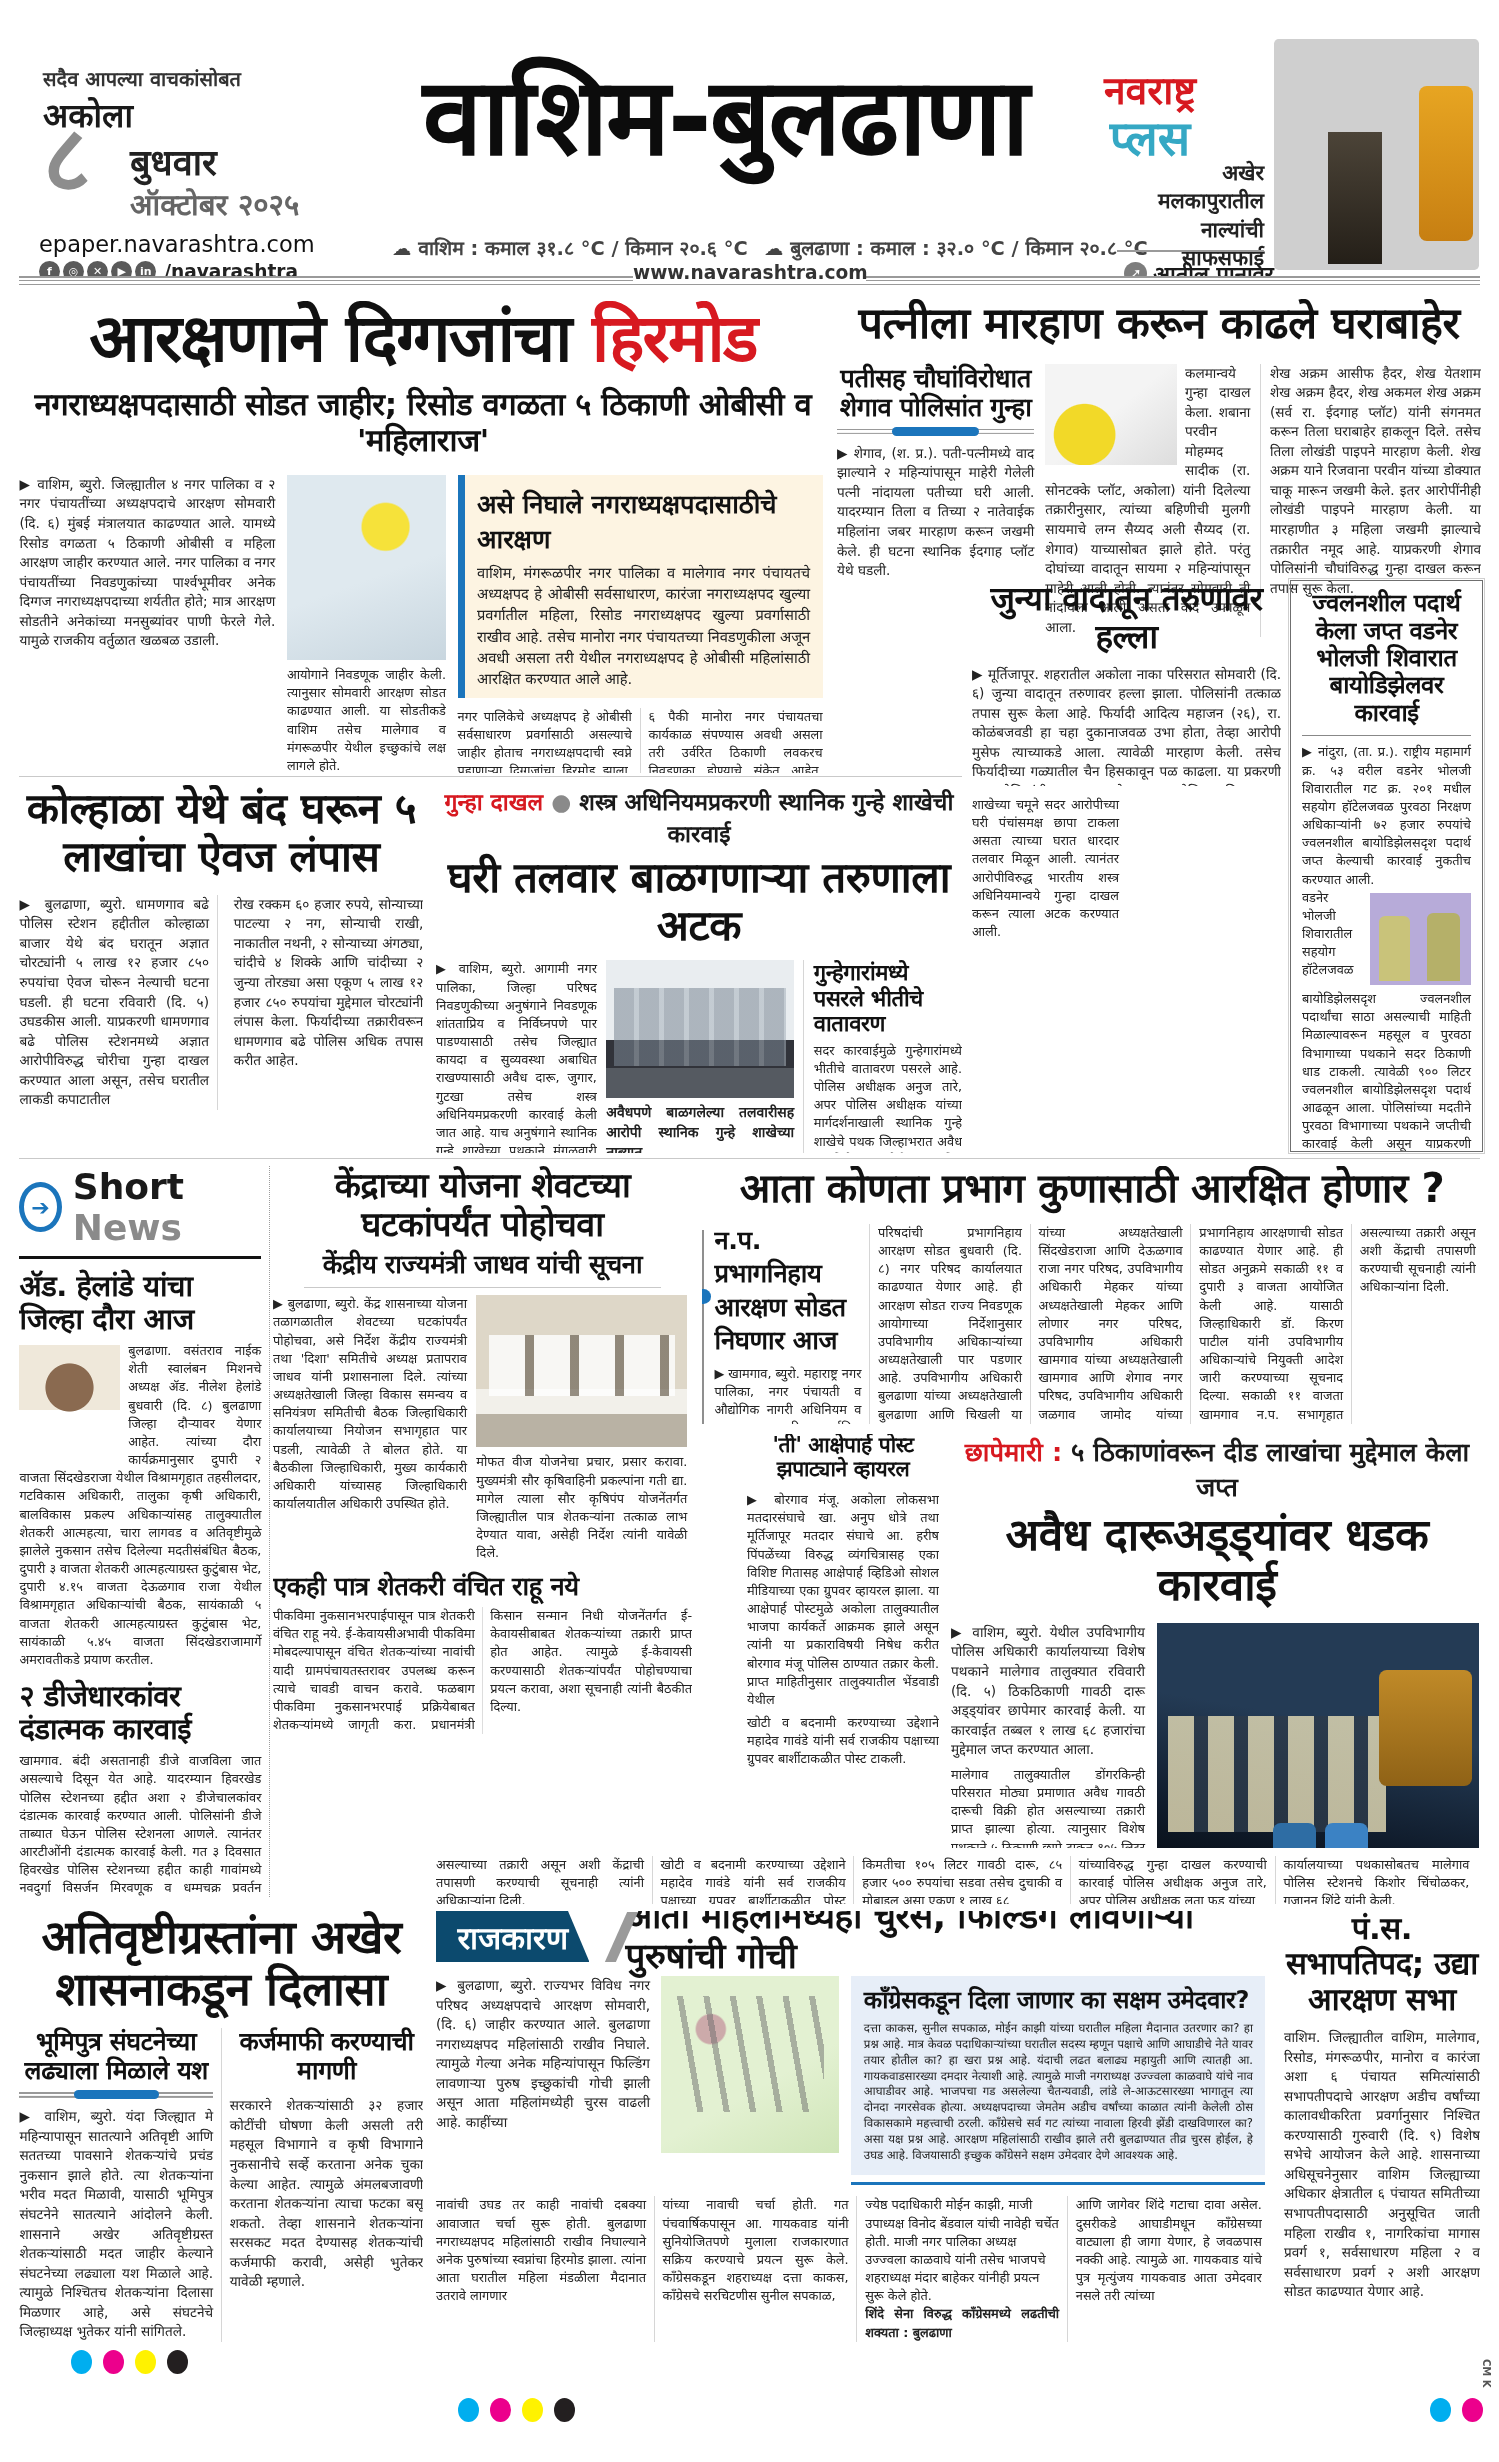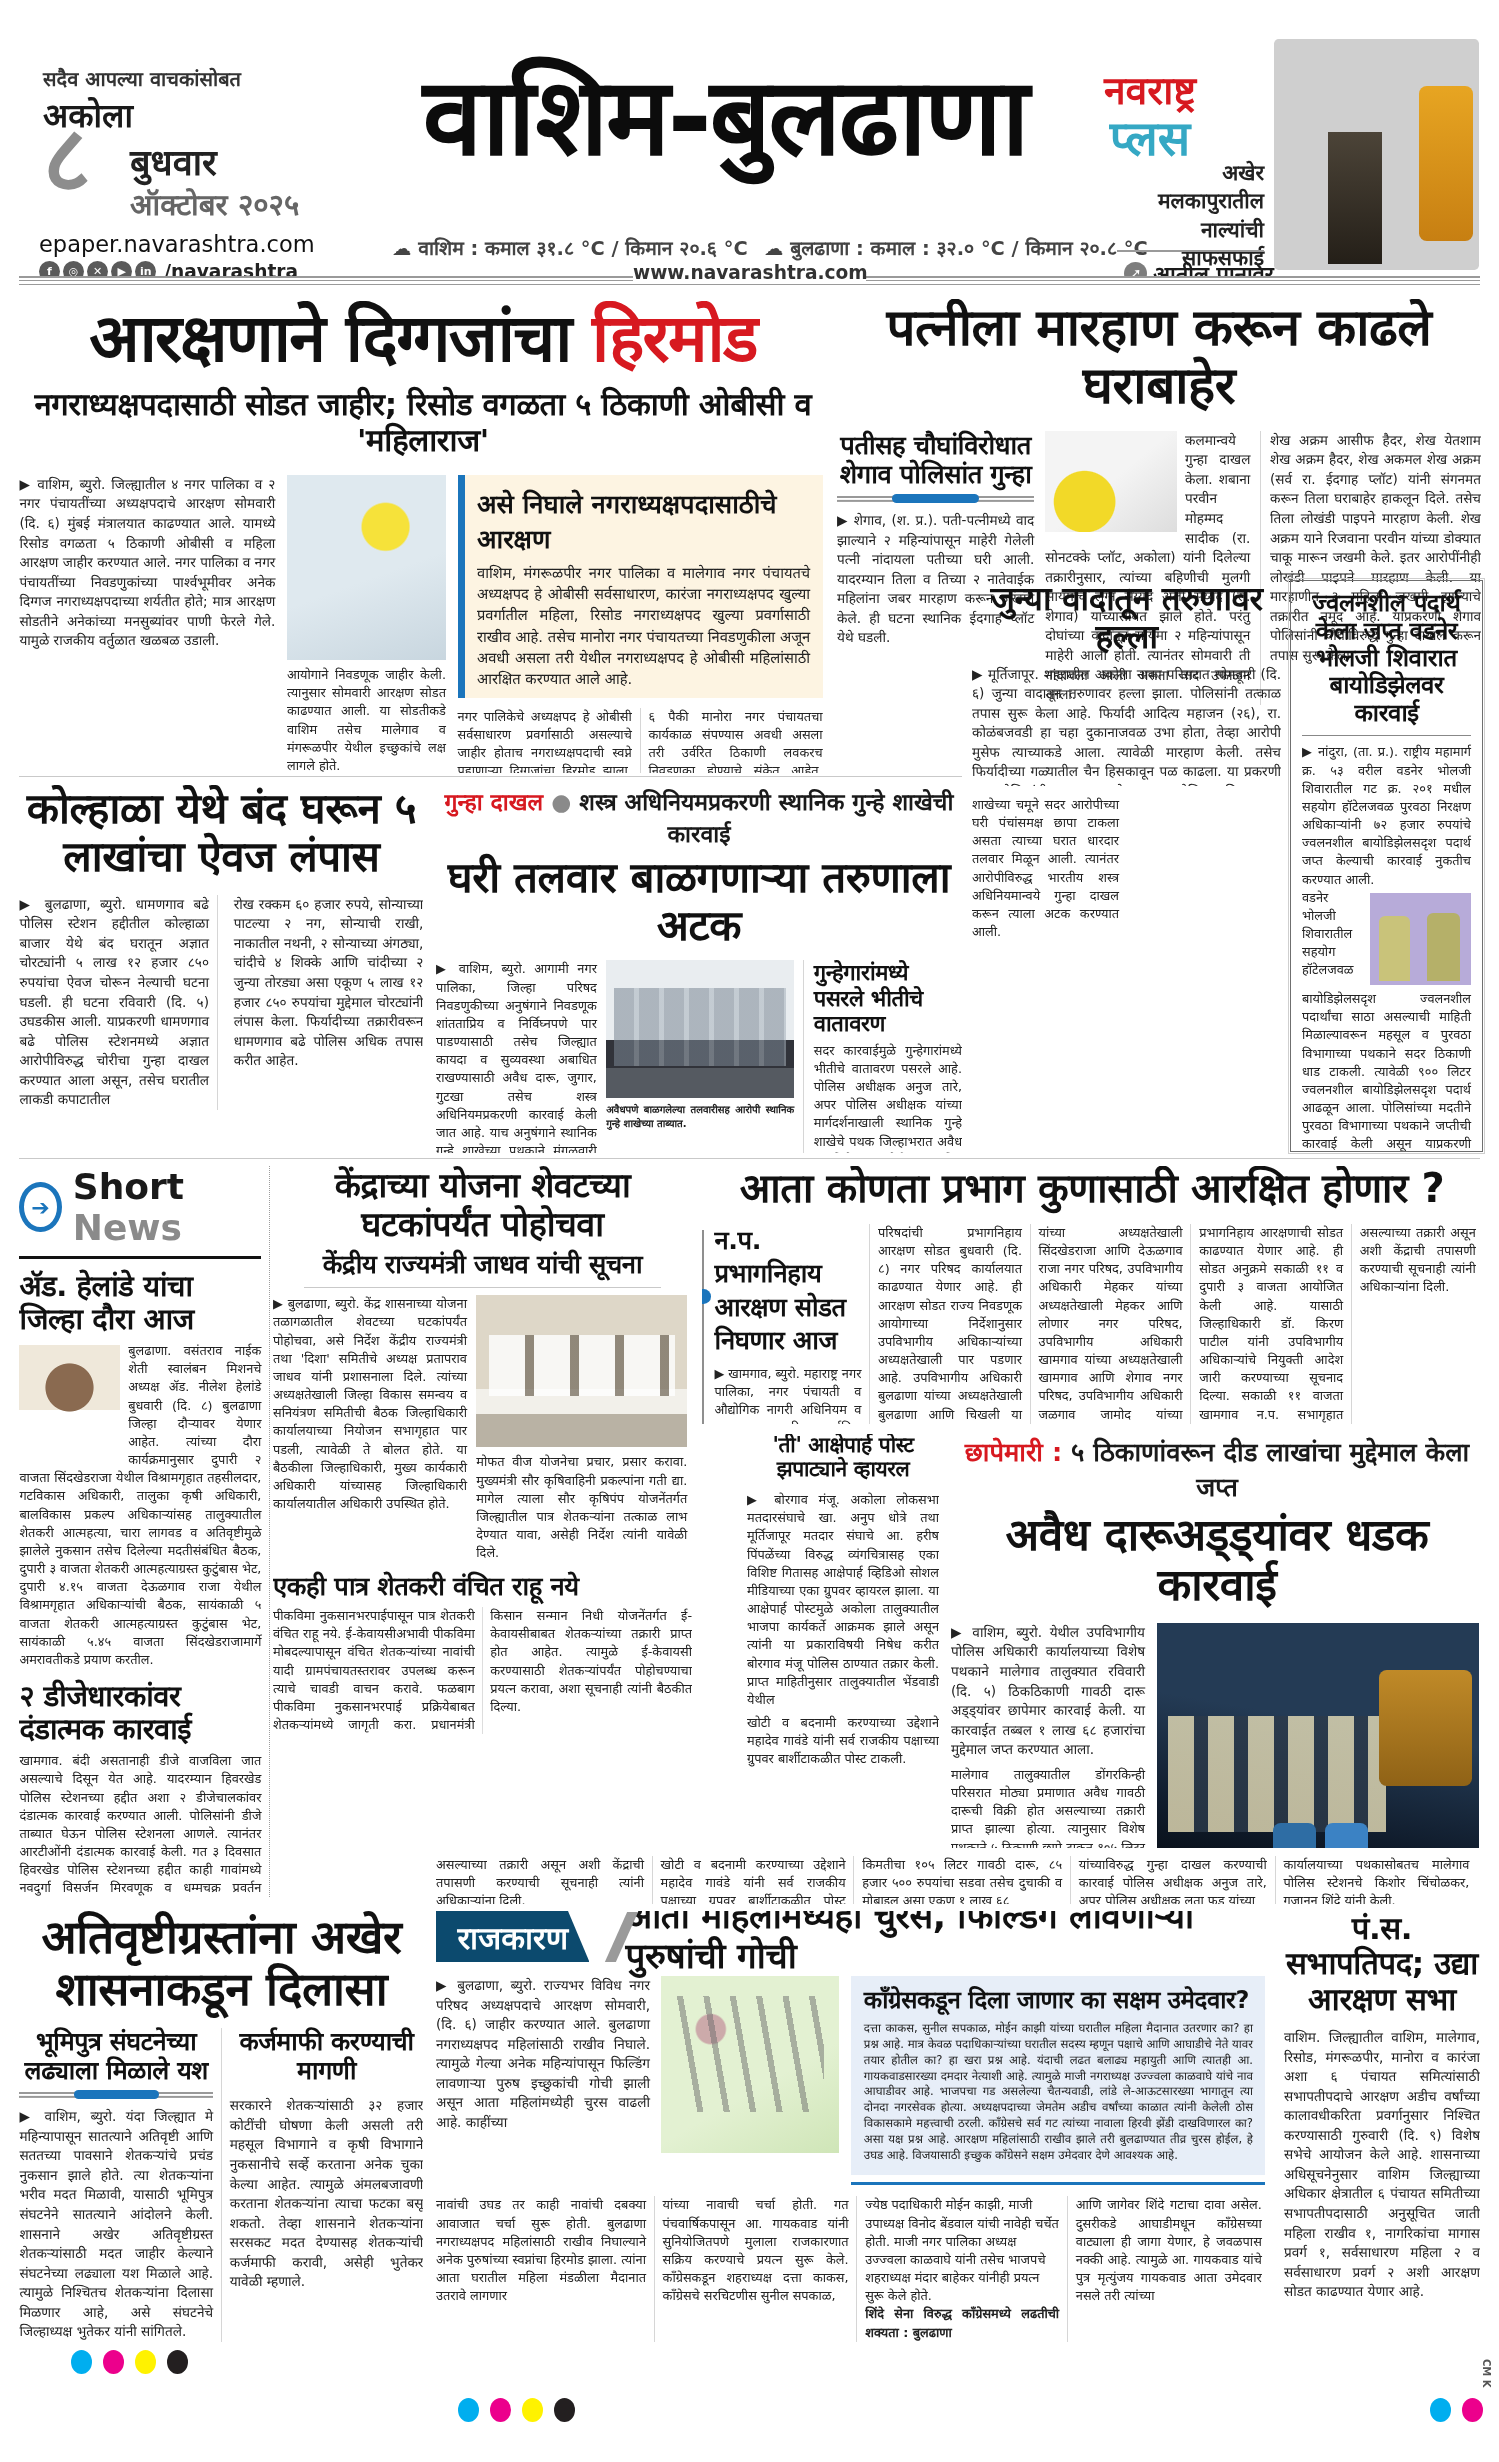--- a/index.html
+++ b/index.html
@@ -105,21 +105,21 @@
         </div>
         <div style="display:flex;margin-top:9.3px;">
           <div class="body-sm" style="width:175px;">नगर पालिकेचे अध्यक्षपद हे ओबीसी सर्वसाधारण प्रवर्गासाठी असल्याचे जाहीर होताच नगराध्यक्षपदाची स्वप्ने पहाणाऱ्या दिग्गजांचा हिरमोड झाला. हीच स्थिती कारंजा व मानोऱ्यातही निर्माण झाली. येथील नगराध्यक्षपद अनुक्रमे खुला गट महिला व ओबीसी प्रवर्गातील महिलांसाठी आरक्षित झाले. केवळ रिसोडचे नगराध्यक्षपद खुल्या प्रवर्गासाठी असल्याने याठिकाणी इच्छुकांची गर्दी वाढणार आहे.</div>
           <div class="body-sm vr" style="width:175px;margin-left:7.8px;padding-left:7.8px;">६ पैकी मानोरा नगर पंचायतचा कार्यकाळ संपण्यास अवधी असला तरी उर्वरित ठिकाणी लवकरच निवडणुका होण्याचे संकेत आहेत. आरक्षण सोडतीने इच्छुकांचा हिरमोड झाला. नगराध्यक्षपद आपल्याच पक्षाकडे राहावे यासाठी प्रमुख राजकीय पक्षांकडून सध्या उमेदवारांची चाचपणी केली जात आहे. त्यामुळे राजकीय सारीपाटावर मोठे बदल होण्याची शक्यता असल्याची चर्चा आहे.</div>
         </div>
       </div>
     </div>
   </div>
 
   <div class="abs clip" style="left:837px;top:299px;width:644px;height:472px;">
-    <div class="ctr hl" style="font-size:51px;">पत्नीला मारहाण करून काढले घराबाहेर</div>
+    <div class="ctr hl" style="font-size:43px;">पत्नीला मारहाण करून काढले घराबाहेर</div>
     <div style="display:flex;margin-top:15.5px;">
       <div style="width:200px;">
         <div class="ctr hl" style="font-size:25.6px;">पतीसह चौघांविरोधात शेगाव पोलिसांत गुन्हा</div>
         <div class="pill"></div>
         <div class="body">▶ शेगाव, (श. प्र.). पती-पत्नीमध्ये वाद झाल्याने २ महिन्यांपासून माहेरी गेलेली पत्नी नांदायला पतीच्या घरी आली. यादरम्यान तिला व तिच्या २ नातेवाईक महिलांना जबर मारहाण करून जखमी केले. ही घटना स्थानिक ईदगाह प्लॉट येथे घडली.</div>
       </div>
       <div style="width:208px;margin-left:11px;">
         <div class="photo" style="width:132px;height:101px;background:
           radial-gradient(circle at 30% 70%,#f2d928 0 26%,transparent 27%),
           linear-gradient(140deg,#f4f4f4 0 50%,#dddddd 100%);float:left;margin:0 7.8px 4.7px 0;"></div>
@@ -166,21 +166,21 @@
     </div>
     <div class="ctr hl" style="font-size:42px;margin-top:4.7px;">घरी तलवार बाळगणाऱ्या तरुणाला अटक</div>
     <div style="display:flex;margin-top:11px;">
       <div class="body-sm" style="width:165px;">▶ वाशिम, ब्युरो. आगामी नगर पालिका, जिल्हा परिषद निवडणुकीच्या अनुषंगाने निवडणूक शांतताप्रिय व निर्विघ्नपणे पार पाडण्यासाठी तसेच जिल्ह्यात कायदा व सुव्यवस्था अबाधित राखण्यासाठी अवैध दारू, जुगार, गुटखा तसेच शस्त्र अधिनियमप्रकरणी कारवाई केली जात आहे. याच अनुषंगाने स्थानिक गुन्हे शाखेच्या पथकाने मंगळवारी धडक मोहीम राबविली.</div>
       <div style="width:188px;margin-left:9.3px;">
         <div class="photo" style="width:188px;height:138px;background:
           linear-gradient(#e9edf0 0 58%,#31333a 58% 78%,#555a61 78% 100%);">
           <div class="abs" style="left:7.8px;top:28px;right:7.8px;height:78px;background:
             repeating-linear-gradient(90deg,#7b8794 0 20px,#a5b0ba 20px 25px);opacity:.55;"></div>
         </div>
-        <div class="body-sm caption-bold" style="margin-top:4.7px;font-size:10px;">अवैधपणे बाळगलेल्या तलवारीसह आरोपी स्थानिक गुन्हे शाखेच्या ताब्यात.</div>
+        <div class="body-sm caption-bold" style="margin-top:4.7px;font-size:14px;">अवैधपणे बाळगलेल्या तलवारीसह आरोपी स्थानिक गुन्हे शाखेच्या ताब्यात.</div>
       </div>
       <div class="vr" style="width:152px;margin-left:9.3px;padding-left:9.3px;">
         <div class="hl" style="font-size:22px;">गुन्हेगारांमध्ये पसरले भीतीचे वातावरण</div>
         <div class="body-sm" style="margin-top:6.2px;">सदर कारवाईमुळे गुन्हेगारांमध्ये भीतीचे वातावरण पसरले आहे. पोलिस अधीक्षक अनुज तारे, अपर पोलिस अधीक्षक यांच्या मार्गदर्शनाखाली स्थानिक गुन्हे शाखेचे पथक जिल्हाभरात अवैध धंद्यांविरोधात मोहीम राबवित असून वाशिम शहरात गुन्हा नोंद करण्यात आला.</div>
       </div>
     </div>
   </div>
 
   <div class="abs clip" style="left:972px;top:796px;width:309px;height:354px;">
     <div style="display:flex;">

